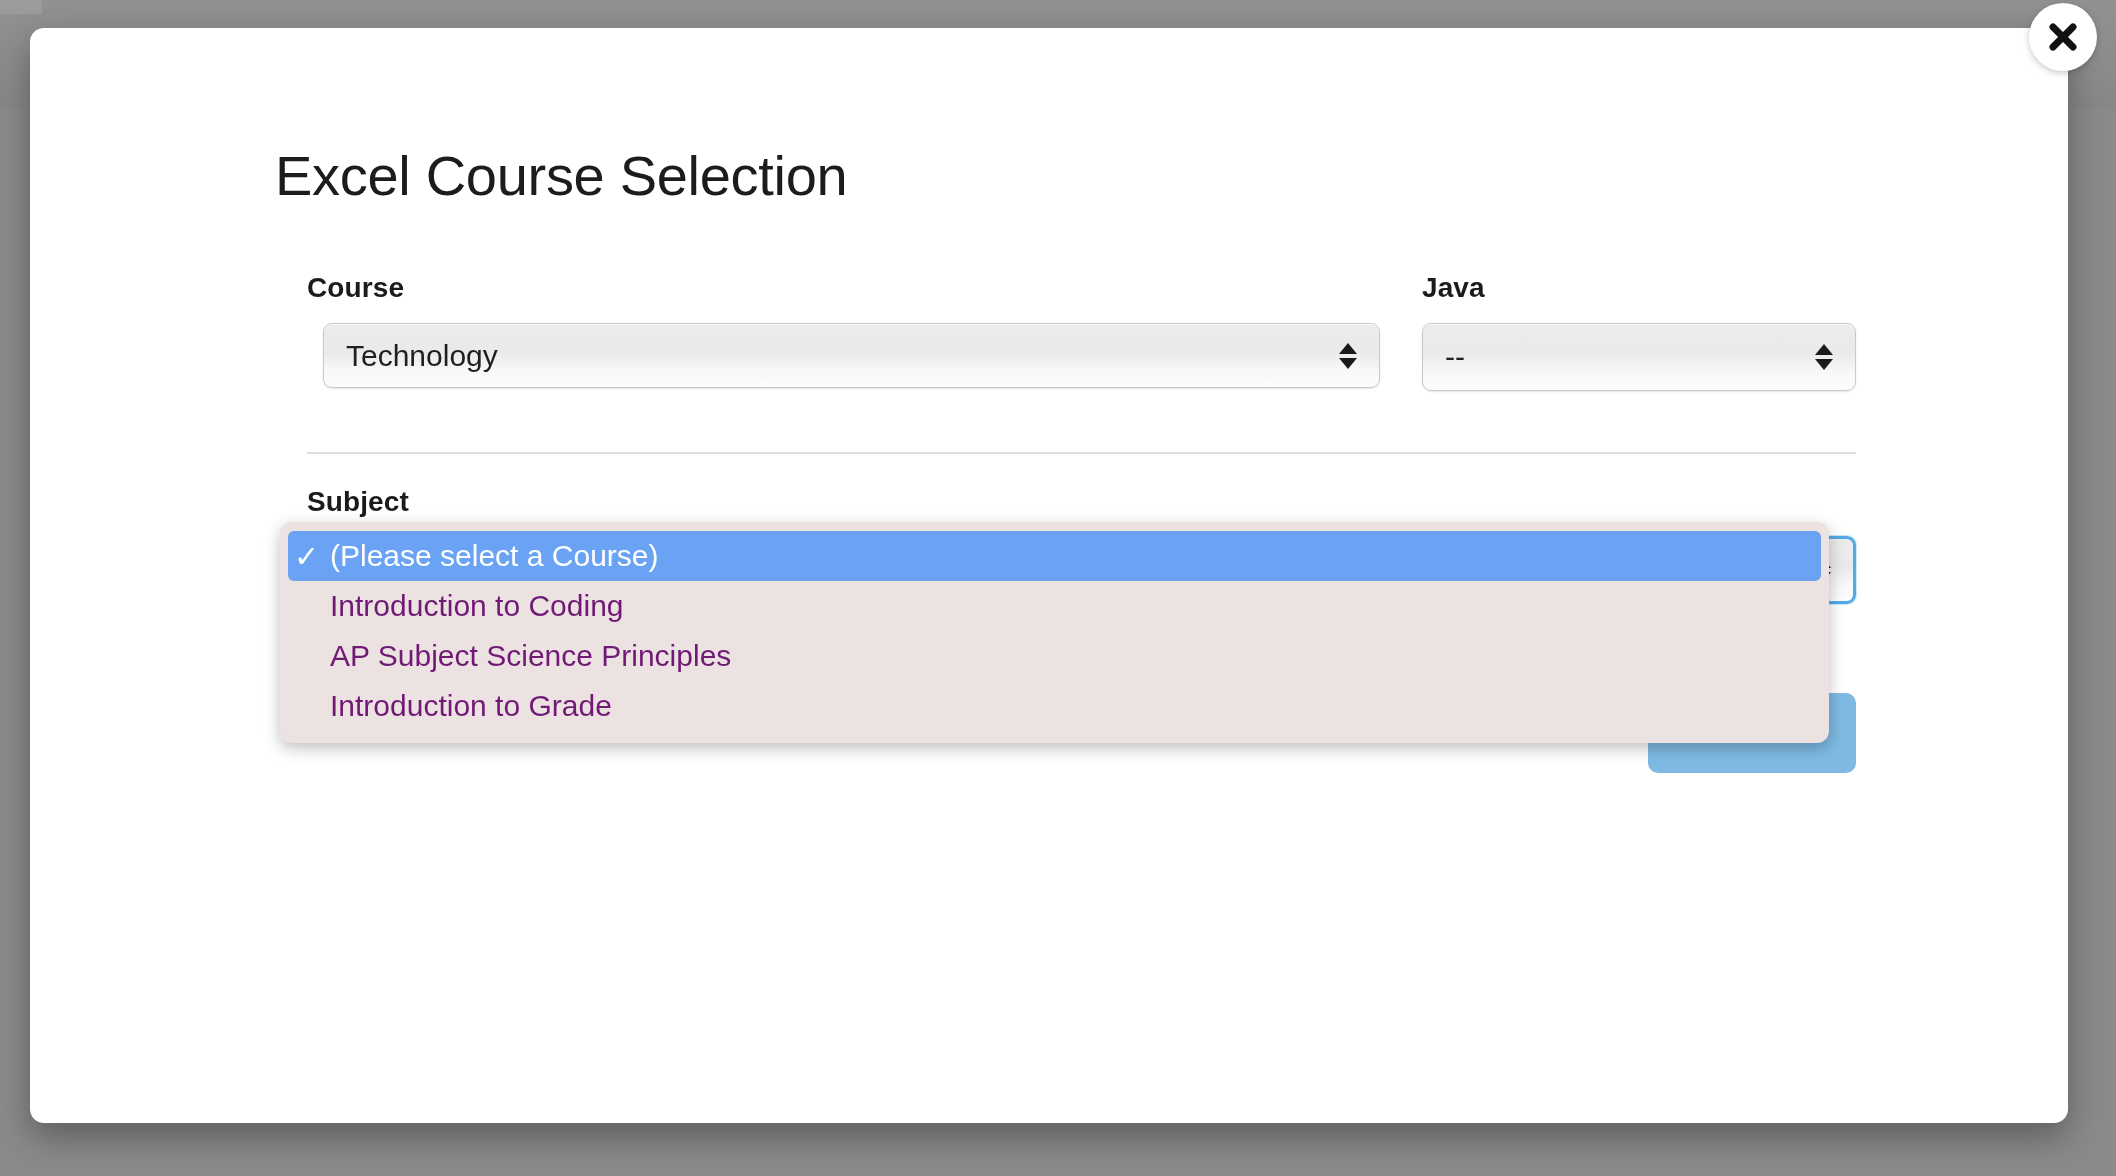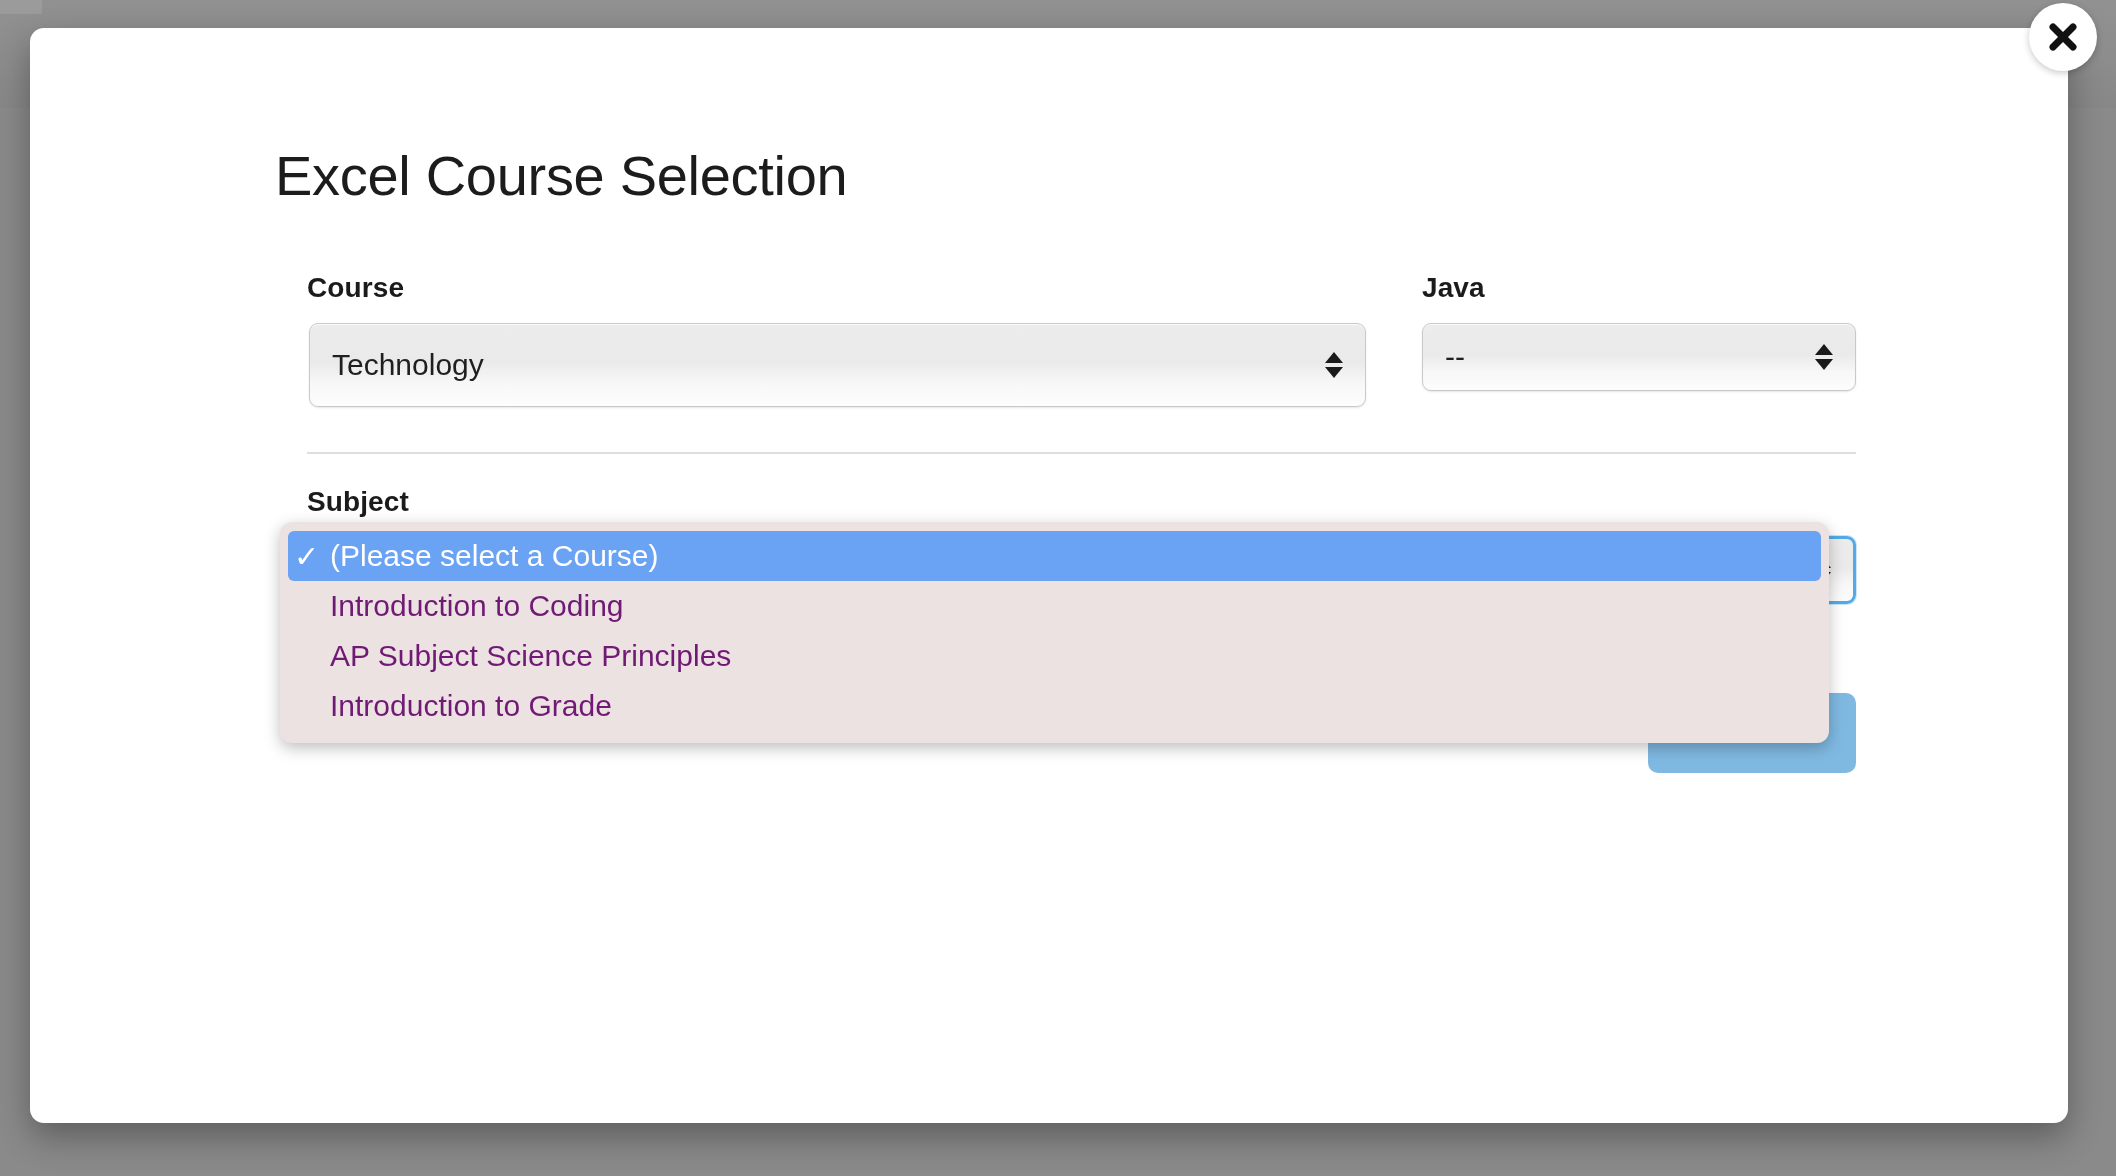--- a/index.html
+++ b/index.html
@@ -109,21 +109,21 @@
     flex-direction: column;
     align-items: center;
     justify-content: center;
     gap: 4px;
     margin-right: 8px;
   }
   .stepper .tri { width: 0; height: 0; }
   .tri-up   { border-left: 9px solid transparent; border-right: 9px solid transparent; border-bottom: 11px solid #1a1a1a; }
   .tri-down { border-left: 9px solid transparent; border-right: 9px solid transparent; border-top: 11px solid #1a1a1a; }
 
-  #subject-select { left: 279px; top: 295px; width: 1057px; height: 84px; gap: 36px; }
+  #subject-select { left: 293px; top: 295px; width: 1057px; height: 65px; gap: 36px; }
   #grade-select   { left: 1392px; top: 295px; width: 434px; height: 68px; }
 
   
   #course-select {
     left: 277px; top: 508px; width: 1549px; height: 68px;
     border: 3px solid #53aae6;
     box-shadow: 0 0 0 1px rgba(83,170,230,0.30);
     z-index: 5;
   }
 

